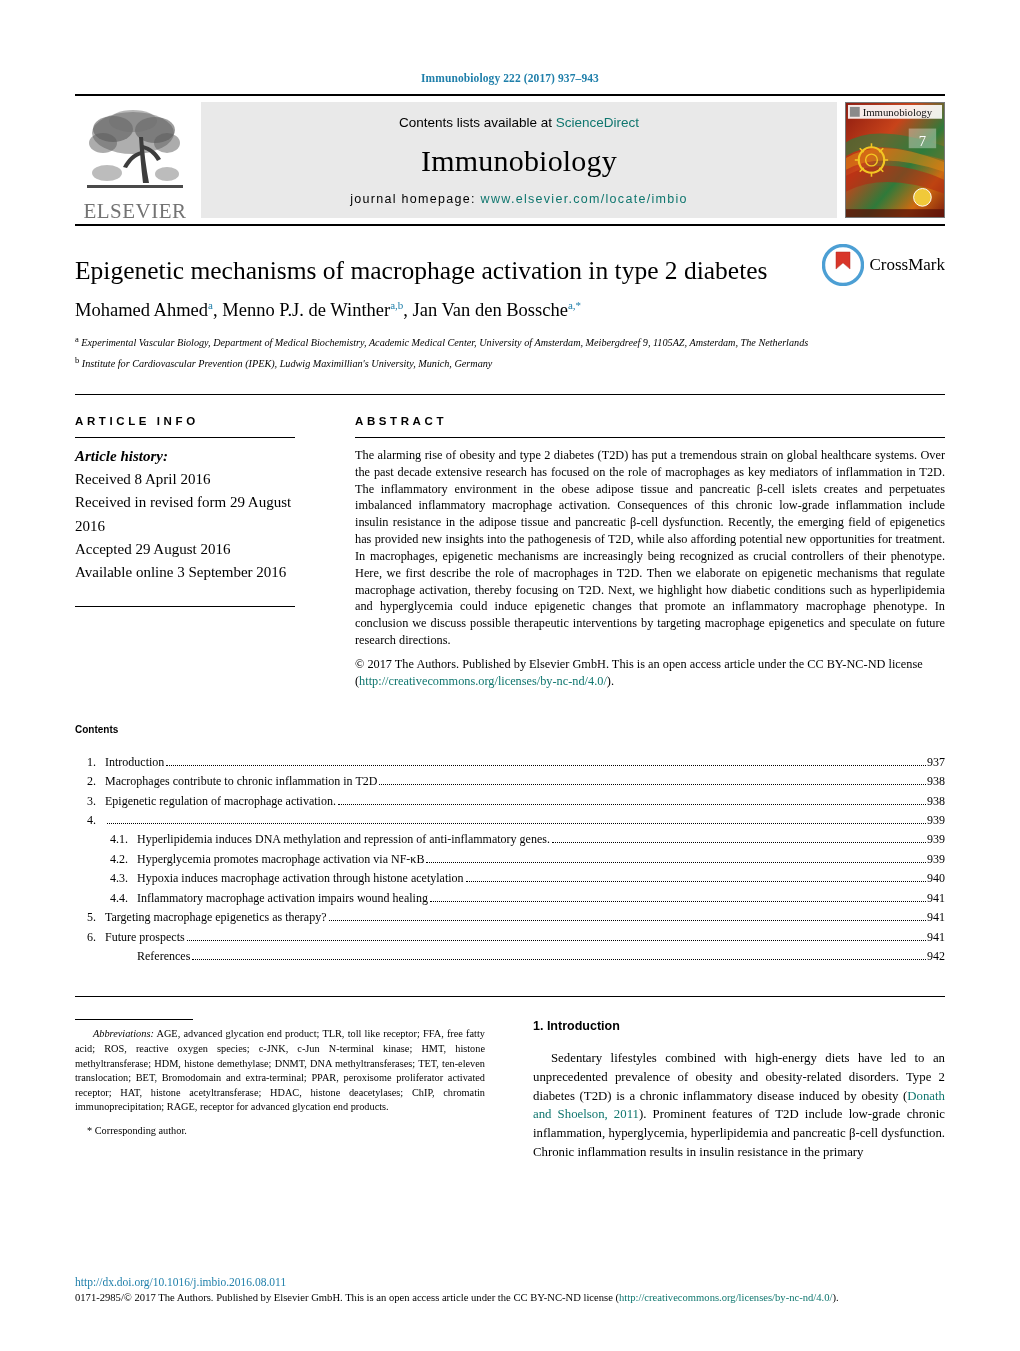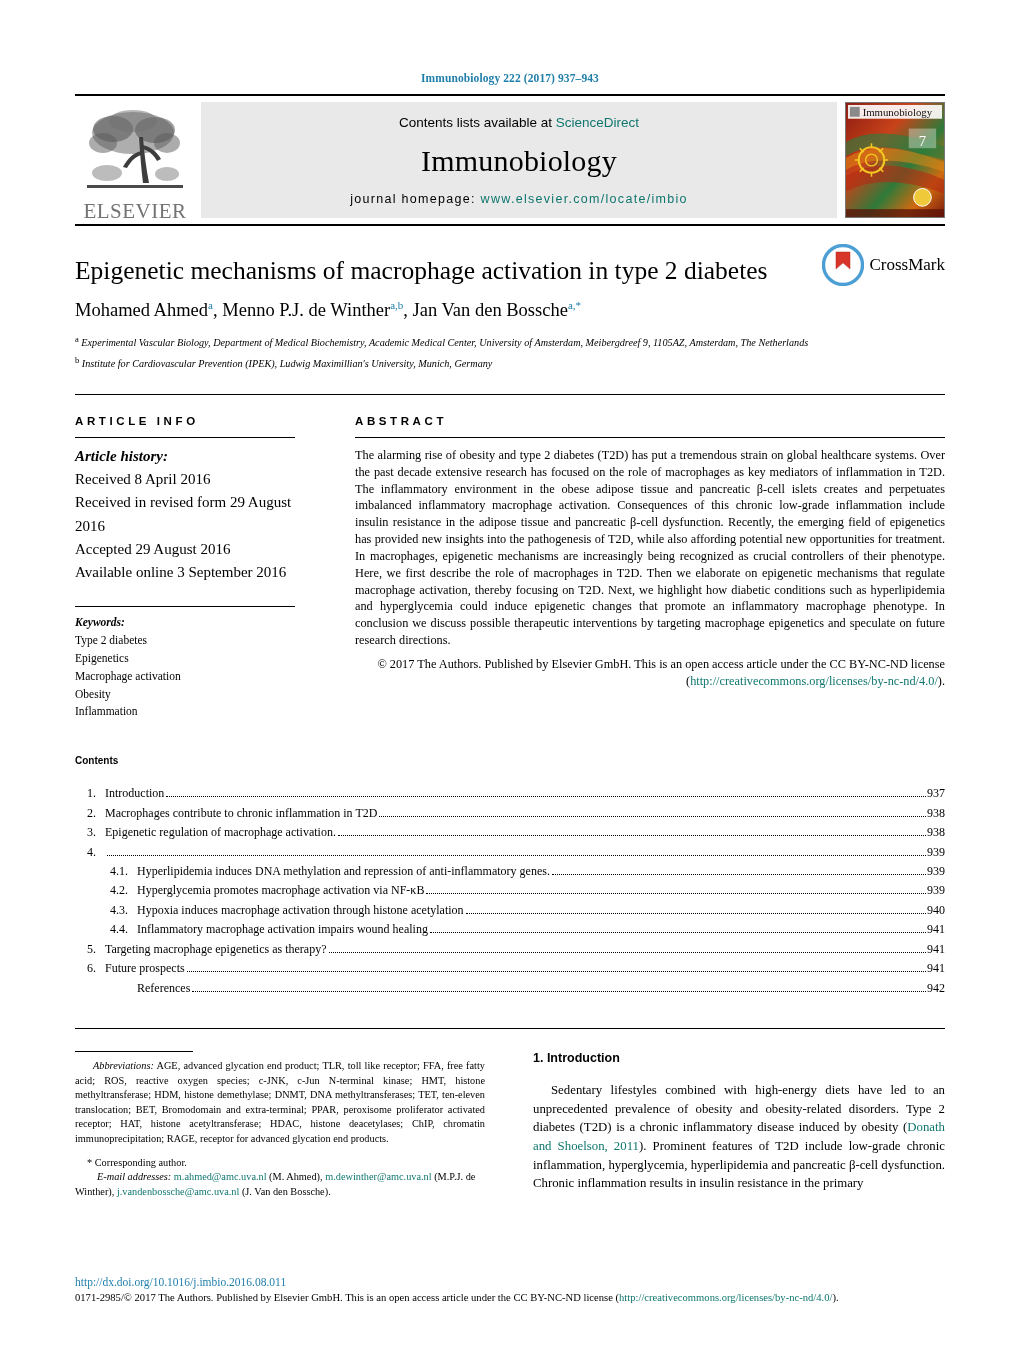--- a/index.html
+++ b/index.html
@@ -136,21 +136,21 @@
 
   .abstract-body {
     font-size: 12.3px;
     line-height: 1.37;
     text-align: justify;
     margin-top: 9px;
   }
   .copyline {
     font-size: 12.3px;
     line-height: 1.37;
-    text-align: right;
+    text-align: left;
     margin-top: 7px;
   }
 
   
   .contents-sec { margin-top: 34px; }
   .contents-title {
     font-family: "Liberation Sans", sans-serif;
     font-size: 10px;
     font-weight: bold;
   }
@@ -301,28 +301,20 @@
       <div class="sec-head">ARTICLE INFO</div>
       <div class="hr-black"></div>
       <div class="hist">
         <div class="lab">Article history:</div>
         <div>Received 8 April 2016</div>
         <div>Received in revised form 29 August 2016</div>
         <div>Accepted 29 August 2016</div>
         <div>Available online 3 September 2016</div>
       </div>
       <div class="hr-black gap-rule"></div>
-      <div class="kw">
-        <div class="lab">Keywords:</div>
-        <div>Type 2 diabetes</div>
-        <div>Epigenetics</div>
-        <div>Macrophage activation</div>
-        <div>Obesity</div>
-        <div>Inflammation</div>
-      </div>
     </div>
 
     <div class="col-abs">
       <div class="sec-head">ABSTRACT</div>
       <div class="hr-black"></div>
       <div class="abstract-body">The alarming rise of obesity and type 2 diabetes (T2D) has put a tremendous strain on global healthcare systems. Over the past decade extensive research has focused on the role of macrophages as key mediators of inflammation in T2D. The inflammatory environment in the obese adipose tissue and pancreatic β-cell islets creates and perpetuates imbalanced inflammatory macrophage activation. Consequences of this chronic low-grade inflammation include insulin resistance in the adipose tissue and pancreatic β-cell dysfunction. Recently, the emerging field of epigenetics has provided new insights into the pathogenesis of T2D, while also affording potential new opportunities for treatment. In macrophages, epigenetic mechanisms are increasingly being recognized as crucial controllers of their phenotype. Here, we first describe the role of macrophages in T2D. Then we elaborate on epigenetic mechanisms that regulate macrophage activation, thereby focusing on T2D. Next, we highlight how diabetic conditions such as hyperlipidemia and hyperglycemia could induce epigenetic changes that promote an inflammatory macrophage phenotype. In conclusion we discuss possible therapeutic interventions by targeting macrophage epigenetics and speculate on future research directions.</div>
       <div class="copyline">
         <span>© 2017 The Authors. Published by Elsevier GmbH. This is an open access article under the CC BY-NC-ND license (</span><span class="lnk">http://creativecommons.org/licenses/by-nc-nd/4.0/</span><span>).</span>
       </div>
     </div>
@@ -403,29 +395,20 @@
 
   <div class="bottom">
     <div class="bcol-l">
       <div class="fn-rule"></div>
       <div class="abbrev">
         <span class="it" style="margin-left:18px">Abbreviations:</span>
         <span>AGE, advanced glycation end product; TLR, toll like receptor; FFA, free fatty acid; ROS, reactive oxygen species; c-JNK, c-Jun N-terminal kinase; HMT, histone methyltransferase; HDM, histone demethylase; DNMT, DNA methyltransferases; TET, ten-eleven translocation; BET, Bromodomain and extra-terminal; PPAR, peroxisome proliferator activated receptor; HAT, histone acetyltransferase; HDAC, histone deacetylases; ChIP, chromatin immunoprecipitation; RAGE, receptor for advanced glycation end products.</span>
       </div>
       <div class="corr">
         <div style="margin-left:12px">* Corresponding author.</div>
-        <div>
-          <span class="it" style="margin-left:22px">E-mail addresses:</span>
-          <span class="lnk">m.ahmed@amc.uva.nl</span>
-          <span>(M. Ahmed)</span>,
-          <span class="lnk">m.dewinther@amc.uva.nl</span>
-          <span>(M.P.J. de Winther)</span>,
-          <span class="lnk">j.vandenbossche@amc.uva.nl</span>
-          <span>(J. Van den Bossche)</span>.
-        </div>
       </div>
     </div>
 
     <div class="bcol-r">
       <div class="intro-head">1. Introduction</div>
       <div class="intro-body">
         <span style="margin-left:18px">Sedentary lifestyles combined with high-energy diets have led to an unprecedented prevalence of obesity and obesity-related disorders. Type 2 diabetes (T2D) is a chronic inflammatory disease induced by obesity (</span><span class="lnk">Donath and Shoelson, 2011</span><span>). Prominent features of T2D include low-grade chronic inflammation, hyperglycemia, hyperlipidemia and pancreatic β-cell dysfunction. Chronic inflammation results in insulin resistance in the primary</span>
       </div>
     </div>
   </div>

